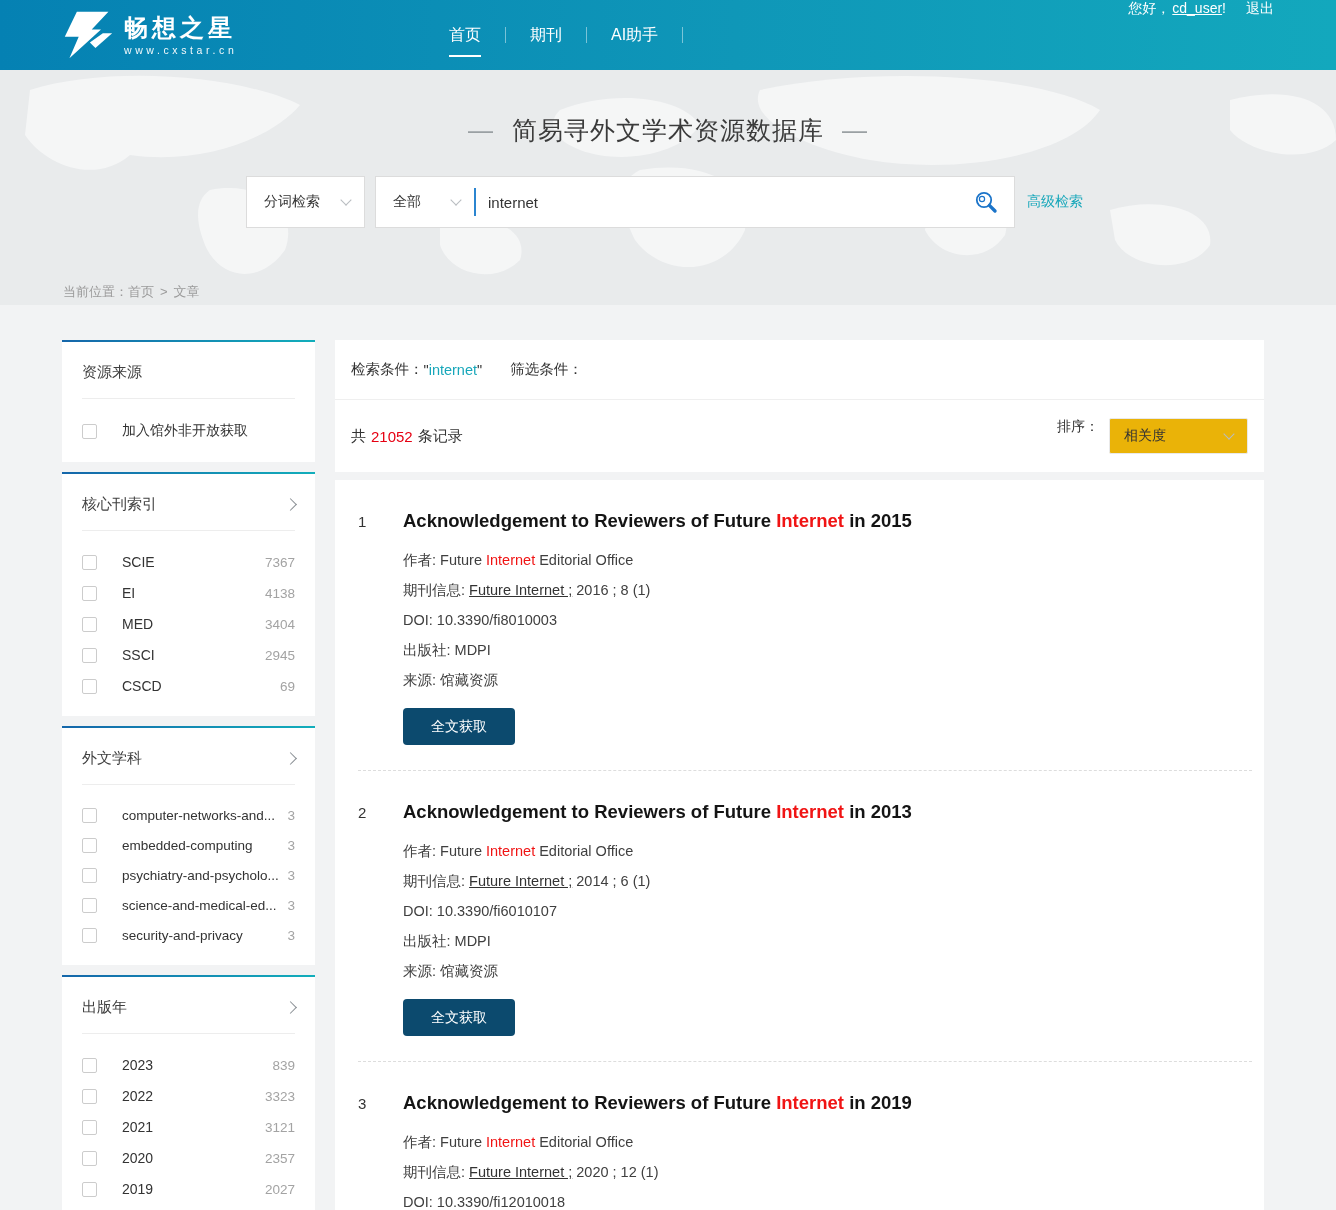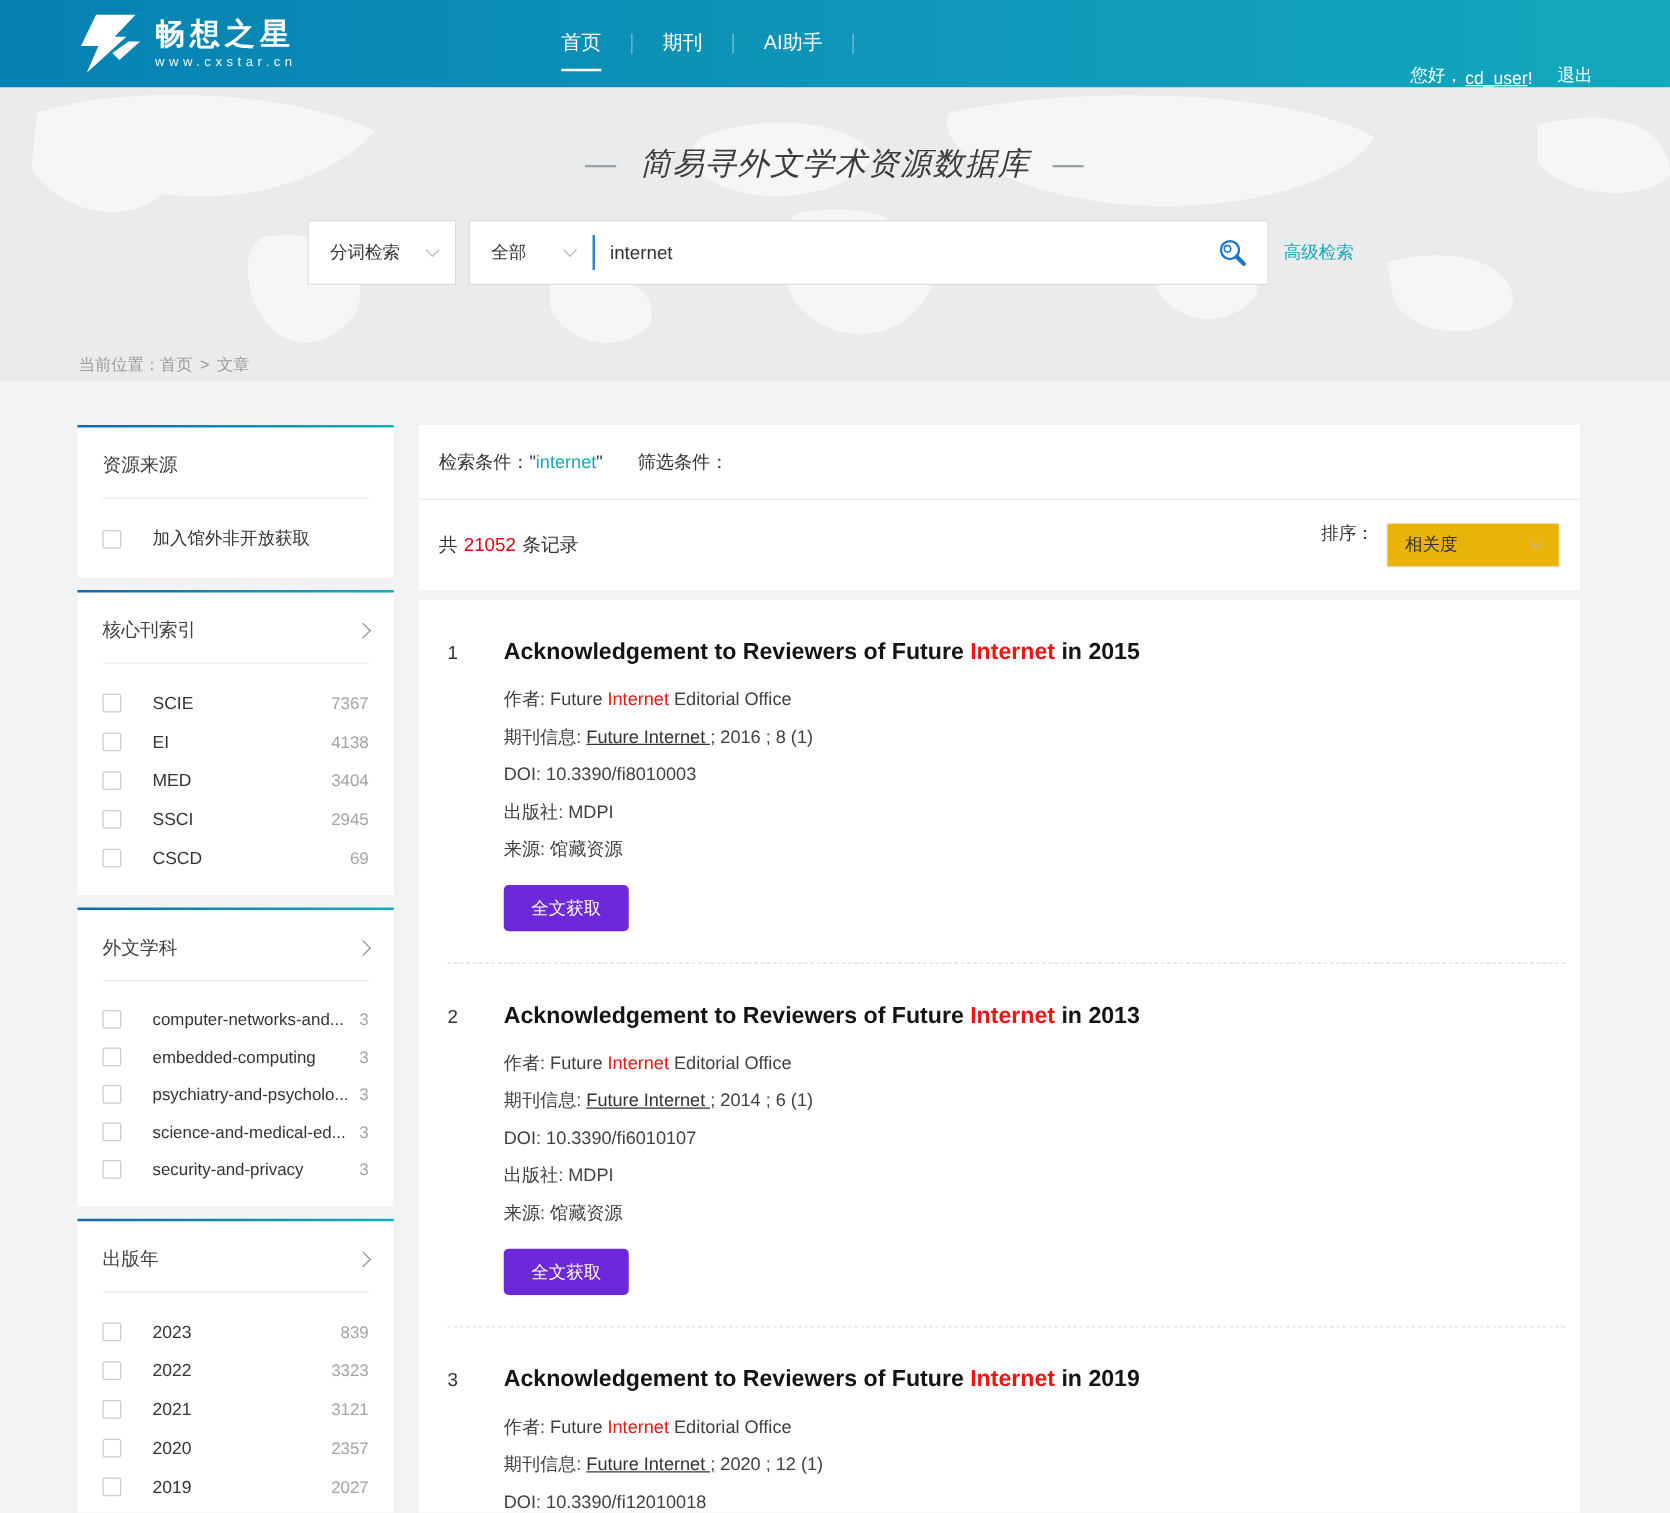--- a/index.html
+++ b/index.html
@@ -22,31 +22,31 @@
   .logo-glyph { width:52px; height:50px; margin-right:10px; }
   .logo-text { display:flex; flex-direction:column; }
   .logo-cn { color:#fff; font-size:24px; font-weight:bold; letter-spacing:4px; line-height:26px; }
   .logo-en { color:#fff; font-size:10.5px; letter-spacing:3.6px; margin-top:3px; opacity:.95; }
   .topnav { position:absolute; left:425px; top:0; height:70px; display:flex; align-items:center; }
   .nav-item { position:relative; height:70px; line-height:70px; padding:0 24px; color:#fff; font-size:16px; cursor:pointer; }
   .nav-item.active::after {
     content:""; position:absolute; left:24px; right:24px; bottom:13px; height:2px; background:#fff;
   }
   .nav-sep { width:1px; height:16px; background:rgba(255,255,255,.45); }
-  .user-area { position:absolute; right:62px; top:0; height:70px; display:flex; align-items:flex-end; color:#fff; font-size:14px; }
+  .user-area { position:absolute; right:62px; top:0; height:70px; display:flex; align-items:flex-start; color:#fff; font-size:14px; }
   .user-name { color:#fff; text-decoration:underline; cursor:pointer; margin-left:2px; }
   .logout { color:#fff; margin-left:20px; cursor:pointer; }
   
   .hero { height:235px; background:#e9ebec; position:relative; overflow:hidden; }
   .map-svg { position:absolute; inset:0; pointer-events:none; }
   .hero-title {
     position:absolute; top:44px; left:0; width:100%;
     text-align:center; margin:0;
     font-family:"DejaVu Serif","Liberation Serif",serif;
-    font-size:25px; font-weight:400; color:#3b3b3b; letter-spacing:1px;font-style:italic;
+    font-size:25px; font-weight:400; color:#3b3b3b; letter-spacing:1px;
   }
   .hero-title .dash { color:#9aa0a3; margin:0 18px; font-family:"Liberation Sans",sans-serif; }
   .search-row { position:absolute; top:106px; left:246px; display:flex; align-items:center; }
   .mode-select {
     width:119px; height:52px; background:#fff; border:1px solid #dcdcdc;
     display:flex; align-items:center; padding:0 14px 0 17px;
     font-size:14px; color:#333; margin-right:10px; cursor:pointer;
   }
   .caret {
     width:8px; height:8px;
@@ -100,22 +100,22 @@
   .results-card { background:#fff; margin-top:8px; padding-bottom:60px; }
   .result { padding:30px 30px 0 23px; }
   .r-head { display:flex; align-items:baseline; }
   .r-num { width:45px; flex:none; font-size:15px; color:#333; }
   .r-title { font-size:18.5px; font-weight:bold; color:#141414; cursor:pointer; }
   .hl { color:#f01414; }
   .r-meta { margin-left:45px; margin-top:13px; font-size:14.5px; color:#3f3f3f; }
   .r-meta .line { line-height:30px; }
   .journal-link { color:#333; text-decoration:underline; cursor:pointer; }
   .fulltext-btn {
-    display:block; margin:13px 0 25px 45px; width:100px; height:37px;
-    background:#6d28d9; color:#fff; border:none; border-radius:4px;
+    display:block; margin:13px 0 25px 45px; width:112px; height:37px;
+    background:#0c4a6e; color:#fff; border:none; border-radius:4px;
     font-size:14px; cursor:pointer; font-family:"Liberation Sans","DejaVu Sans",sans-serif;
   }
   .dashed { border-top:1px dashed #ddd; margin:0 12px 0 23px; }
 </style>
 </head>
 <body>
 
 <header class="topbar">
   <div class="logo">
     <svg class="logo-glyph" viewBox="0 0 56 52">

